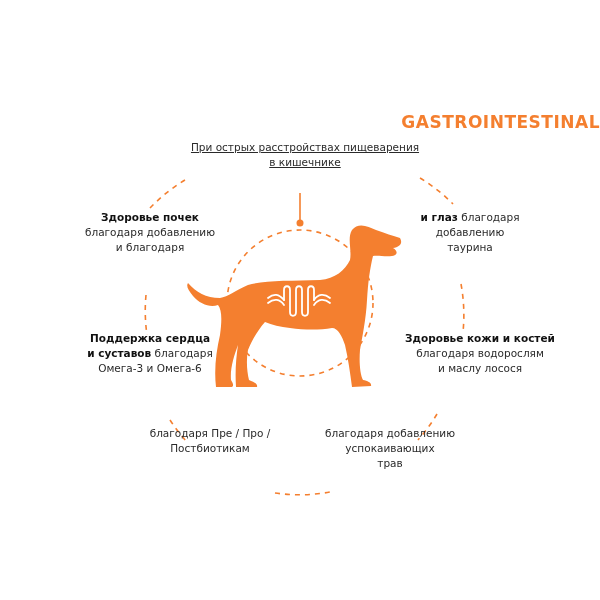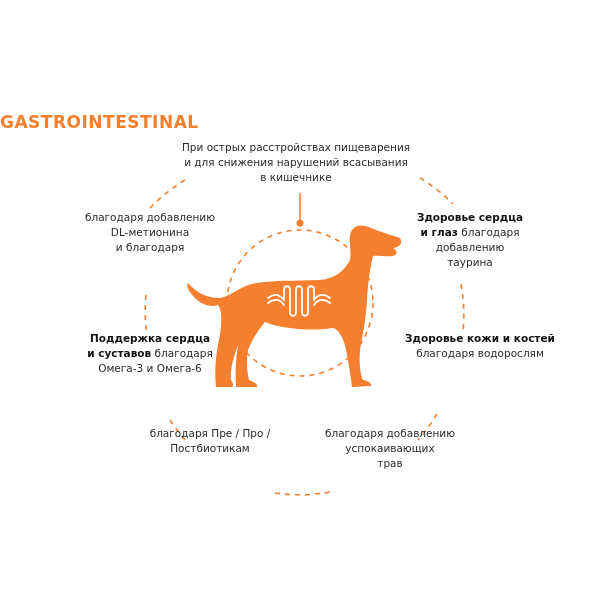--- a/index.html
+++ b/index.html
@@ -1,17 +1,17 @@
 <!DOCTYPE html>
 <html><head>
 <meta charset="utf-8">
 <style>
   html,body{margin:0;padding:0;background:#ffffff;}
   body{width:600px;height:600px;position:relative;overflow:hidden;font-family:"DejaVu Sans","Liberation Sans",sans-serif;color:#1e1e1e;}
-  .title{position:absolute;left:0;width:600px;top:112px;text-align:left;font-size:17px;font-weight:bold;letter-spacing:0.5px;color:#f47f2f;}
+  .title{position:absolute;left:0;width:600px;top:112px;text-align:right;font-size:17px;font-weight:bold;letter-spacing:0.5px;color:#f47f2f;}
   .block{position:absolute;text-align:center;font-size:10.5px;line-height:15px;color:#2a2a2a;}
   .block b{font-weight:bold;color:#111;}
   svg.art{position:absolute;left:0;top:0;}
 </style>
 </head>
 <body>
 
 <svg class="art" width="600" height="600" viewBox="0 0 600 600">
 
   <g fill="none" stroke="#f47f2f" stroke-width="1.6" stroke-dasharray="5 5">
@@ -68,48 +68,47 @@
     <path d="M 268 298 C 274 293, 279 294, 284 300"></path>
     <path d="M 268 303 C 274 298, 280 299, 284 305"></path>
     <path d="M 284 300 L 284 290 C 284 285, 290 285, 290 290 L 290 312 C 290 317, 296 317, 296 312 L 296 290 C 296 285, 302 285, 302 290 L 302 312 C 302 317, 308 317, 308 312 L 308 290 C 308 285, 314 285, 314 290 L 314 300"></path>
     <path d="M 314 300 C 318 294, 324 293, 330 298"></path>
     <path d="M 314 305 C 318 299, 324 298, 330 303"></path>
   </g>
 </svg>
 
 <div class="title">GASTROINTESTINAL</div>
 
-<div class="block" style="left:146px;width:300px;top:140px;">
+<div class="block" style="left:155px;width:300px;top:140px;text-decoration:underline;">
   <div>При острых расстройствах пищеварения</div>
-  <div>и для снижения нарушений всасывания</div>
   <div>в кишечнике</div>
 </div>
 
 <div class="block" style="left:60px;width:180px;top:210px;">
+  <div><b>Здоровье почек</b></div>
   <div>благодаря добавлению</div>
-  <div>DL-метионина</div>
   <div>и благодаря</div>
 </div>
 
 <div class="block" style="left:380px;width:180px;top:210px;">
-  <div><b>Здоровье сердца</b></div>
   <div><b>и глаз</b><span> благодаря</span></div>
   <div>добавлению</div>
   <div>таурина</div>
 </div>
 
 <div class="block" style="left:50px;width:200px;top:331px;">
   <div><b>Поддержка сердца</b></div>
   <div><b>и суставов</b><span> благодаря</span></div>
   <div>Омега-3 и Омега-6</div>
 </div>
 
 <div class="block" style="left:380px;width:200px;top:331px;">
   <div><b>Здоровье кожи и костей</b></div>
   <div>благодаря водорослям</div>
+  <div>и маслу лосося</div>
 </div>
 
 <div class="block" style="left:120px;width:180px;top:426px;">
   <div>благодаря Пре / Про /</div>
   <div>Постбиотикам</div>
 </div>
 
 <div class="block" style="left:300px;width:180px;top:426px;">
   <div>благодаря добавлению</div>
   <div>успокаивающих</div>

